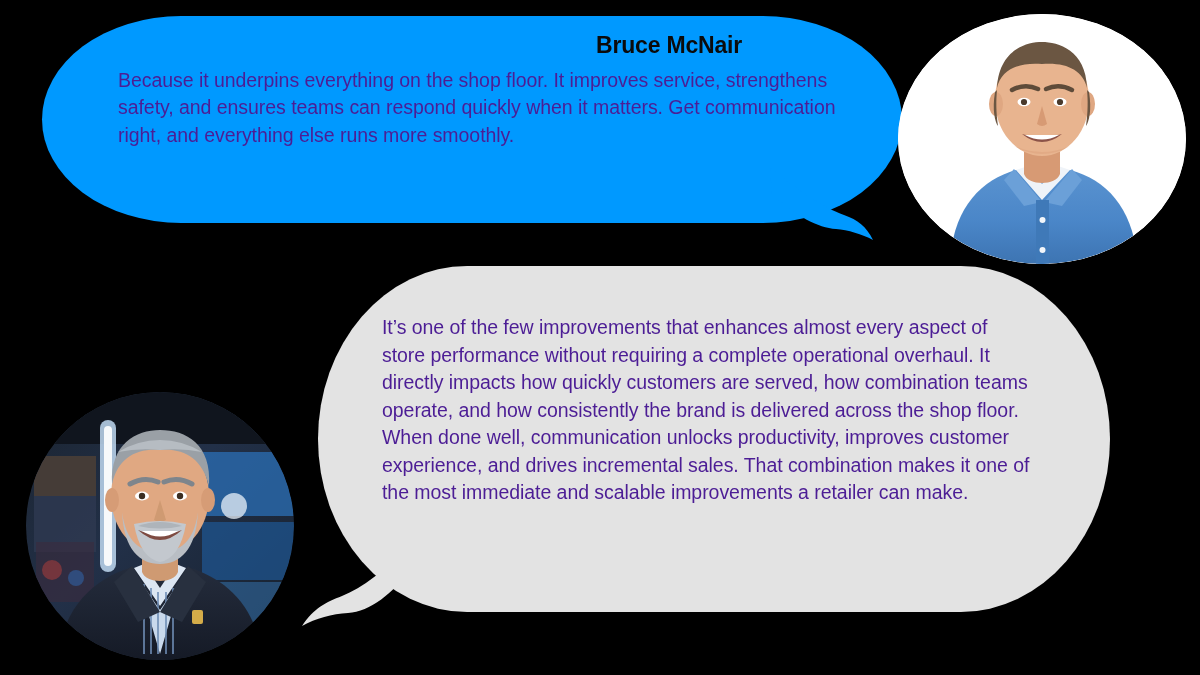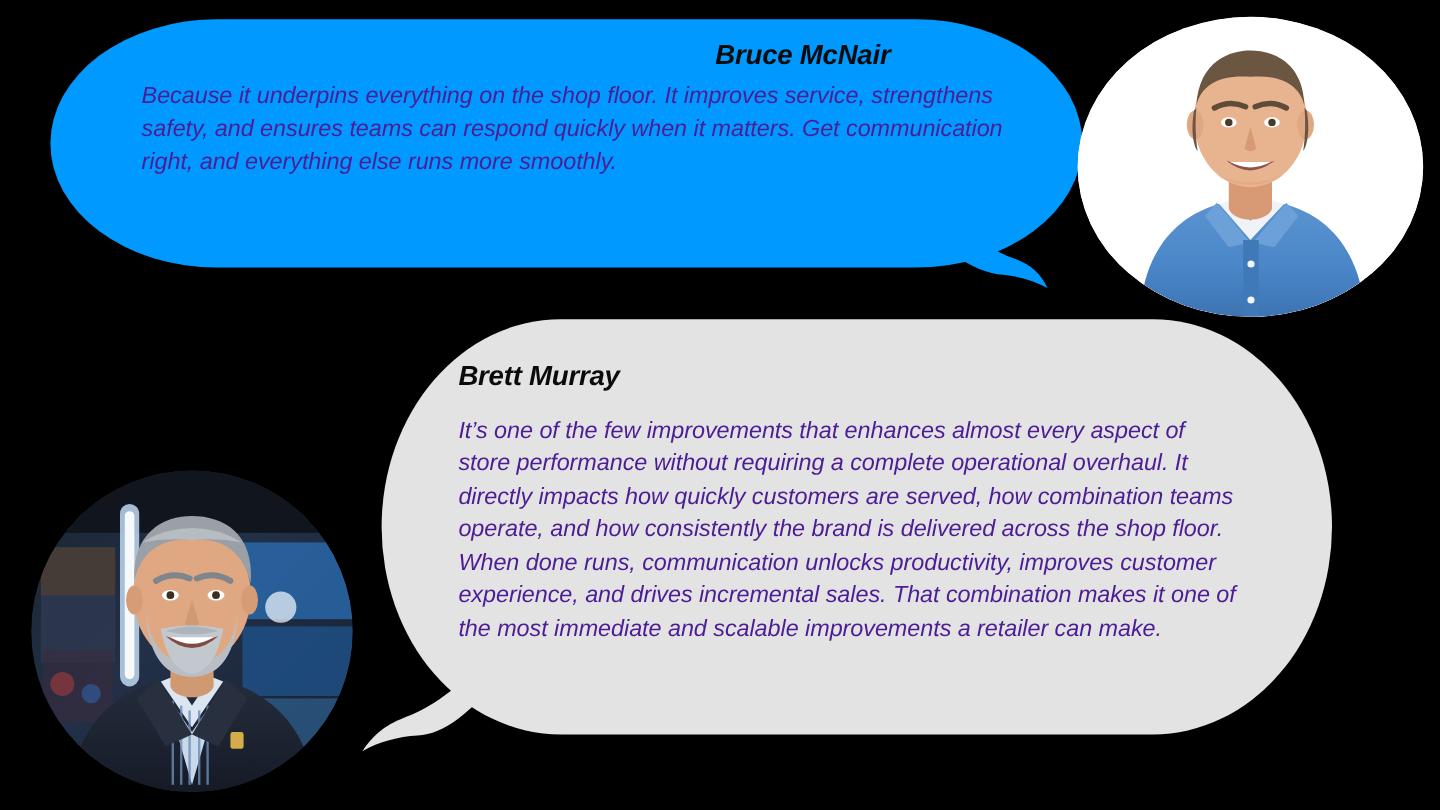--- a/index.html
+++ b/index.html
@@ -9,21 +9,20 @@
     background:#000000;
     overflow:hidden;
     font-family:"Liberation Sans", sans-serif;
   }
 
   #stage {
     position:relative;
     width:998px;
     height:675px;
     background:#000000;
-    font-style:italic;
   }
 
   
   .bubble {
     position:absolute;
     border-radius:130px / 110px;
     padding:18px 40px 22px 72px;
   }
 
   .bubble-blue {
@@ -159,24 +158,23 @@
 
         <path d="M124,120 q20,16 40,0 q-20,7 -40,0 Z" fill="#8C5348"></path>
         <path d="M127,121 q17,9 34,0 Z" fill="#FFFFFF"></path>
 
         <path d="M116,132 q28,16 56,0 q-28,12 -56,0 Z" fill="#DCA37D" opacity="0.55"></path>
       </g>
     </svg>
   </div>
 
   <div class="bubble bubble-grey">
-    <div class="speaker-name name-left">Brett Murray</div>
     <div class="bubble-text">
       <p>It’s one of the few improvements that enhances almost every aspect of store performance without requiring a complete operational overhaul. It directly impacts how quickly customers are served, how combination teams operate, and how consistently the brand is delivered across the shop floor.</p>
-      <p>When done runs, communication unlocks productivity, improves customer experience, and drives incremental sales. That combination makes it one of the most immediate and scalable improvements a retailer can make.</p>
+      <p>When done well, communication unlocks productivity, improves customer experience, and drives incremental sales. That combination makes it one of the most immediate and scalable improvements a retailer can make.</p>
     </div>
   </div>
 
   <svg class="tail tail-grey" viewBox="0 0 110 90">
     <path d="M110,4 C86,30 62,48 42,56 C26,62 14,68 2,86 C16,78 32,74 48,73 C70,72 94,52 110,30 Z" fill="#E3E3E3"></path>
   </svg>
 
   <div class="avatar avatar-brett">
     <svg viewBox="0 0 268 268" preserveAspectRatio="xMidYMid slice">
       <defs>

